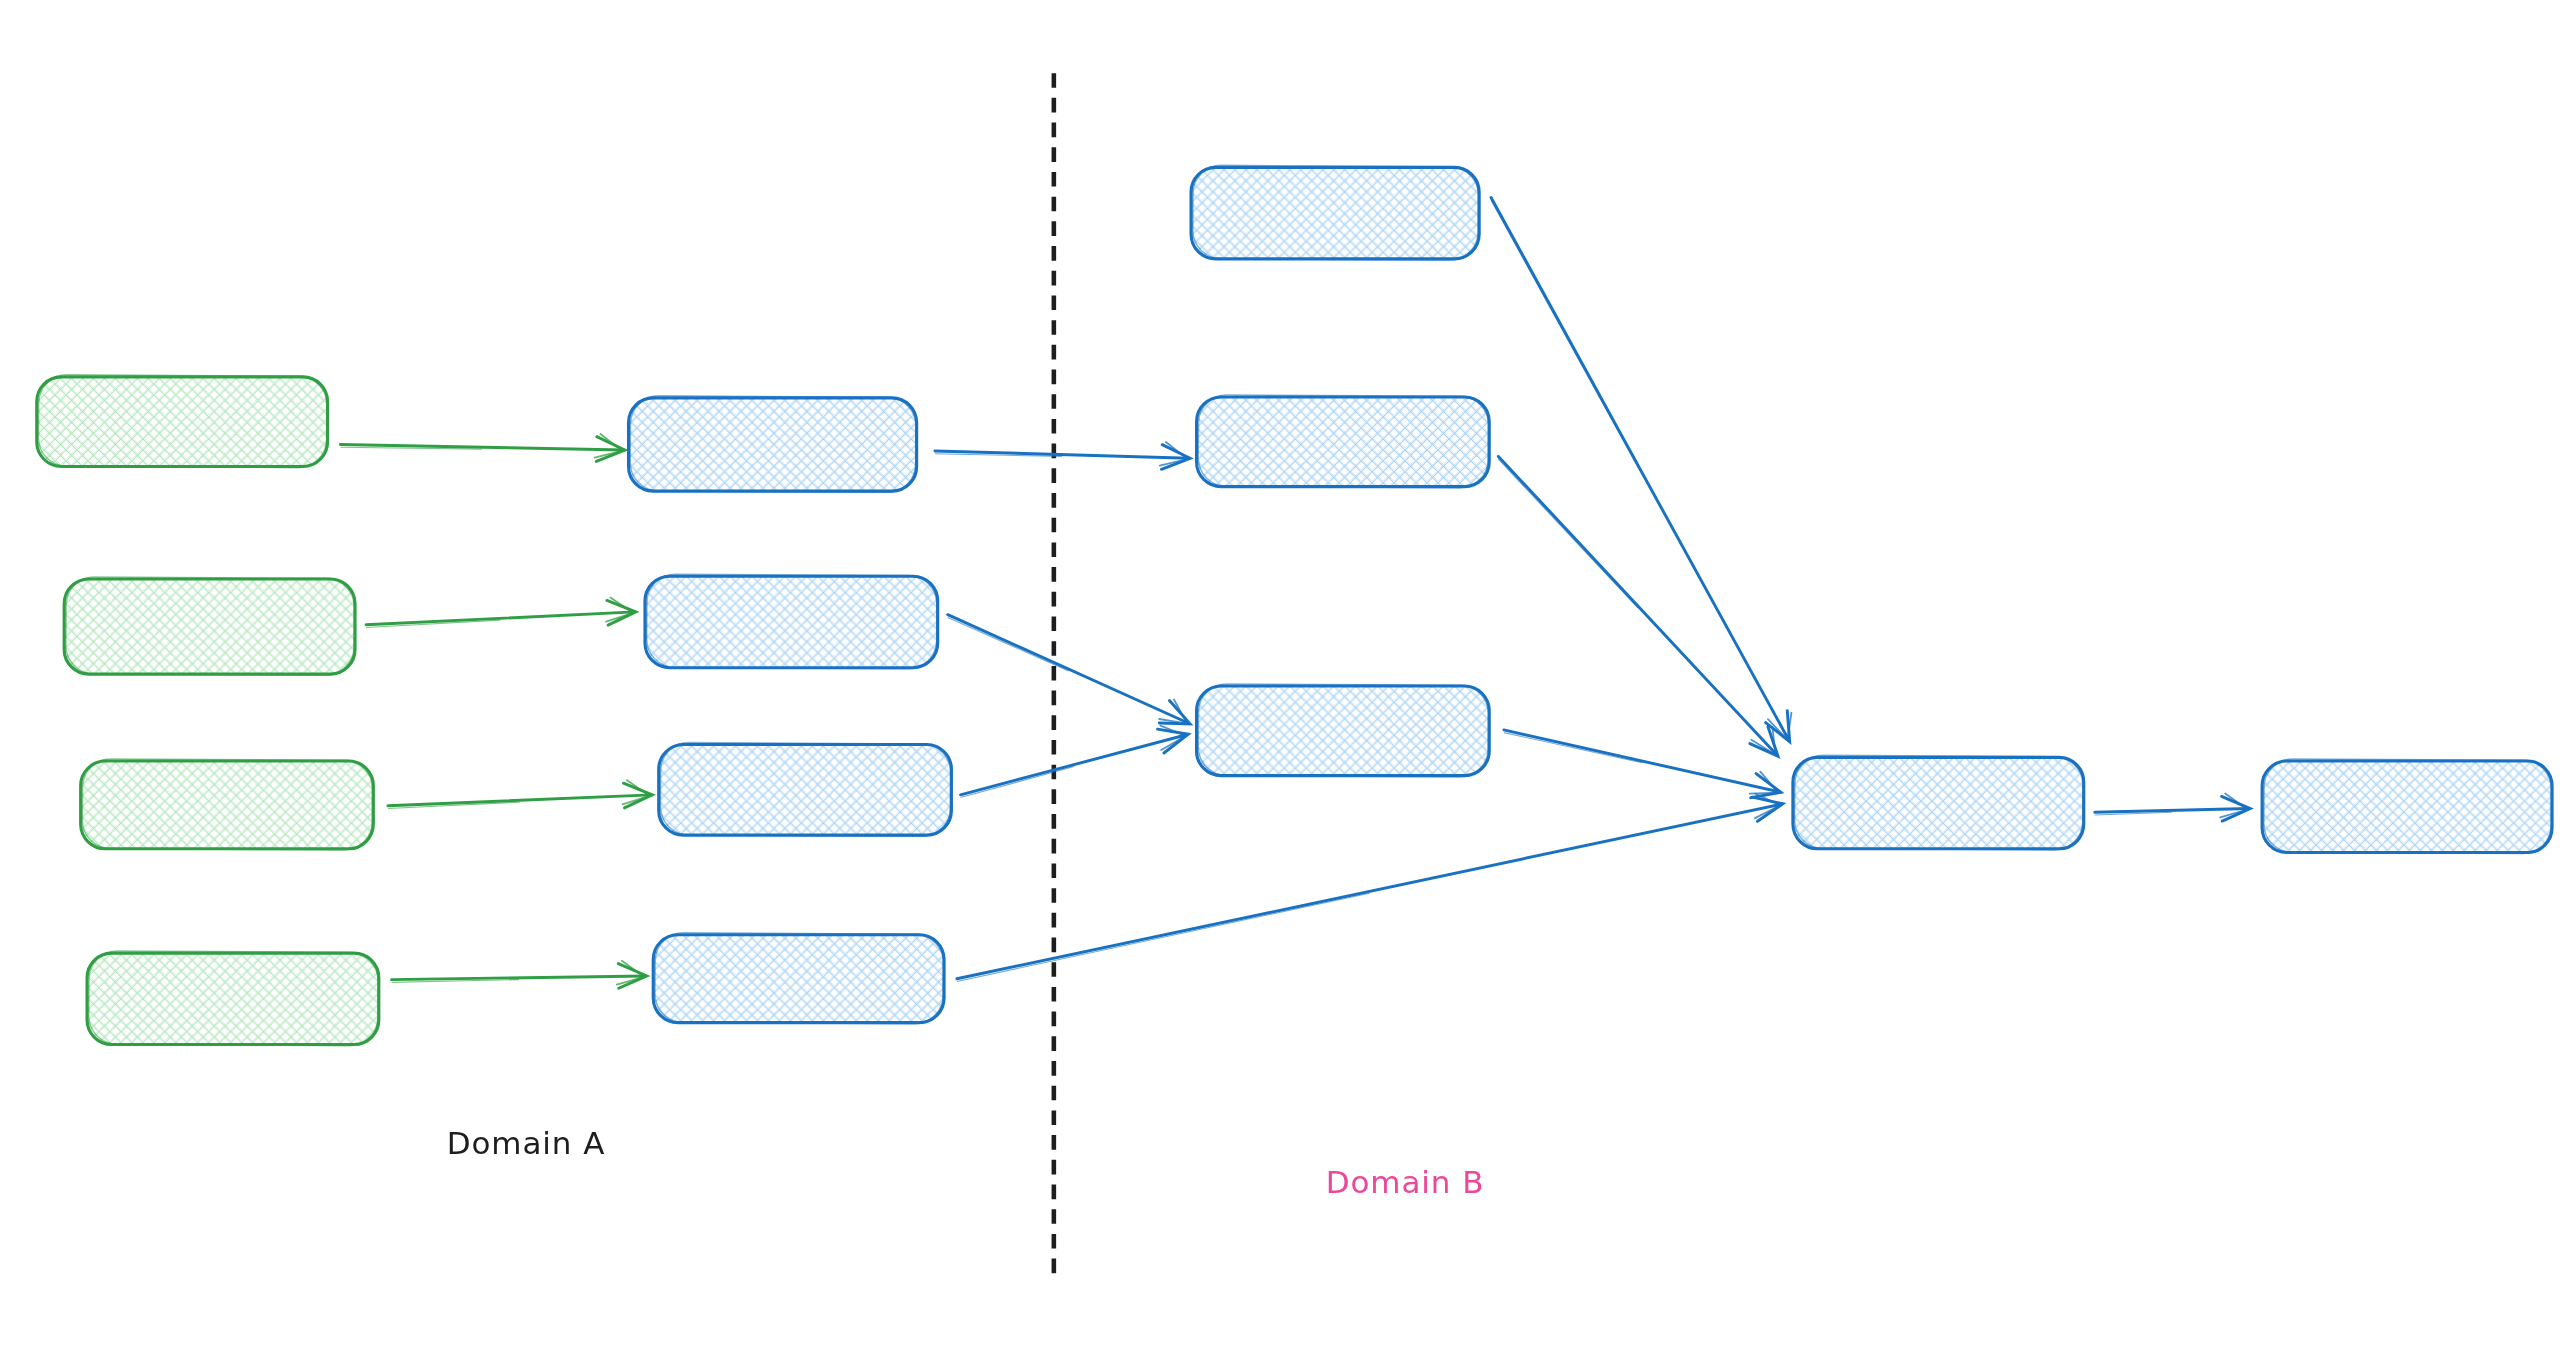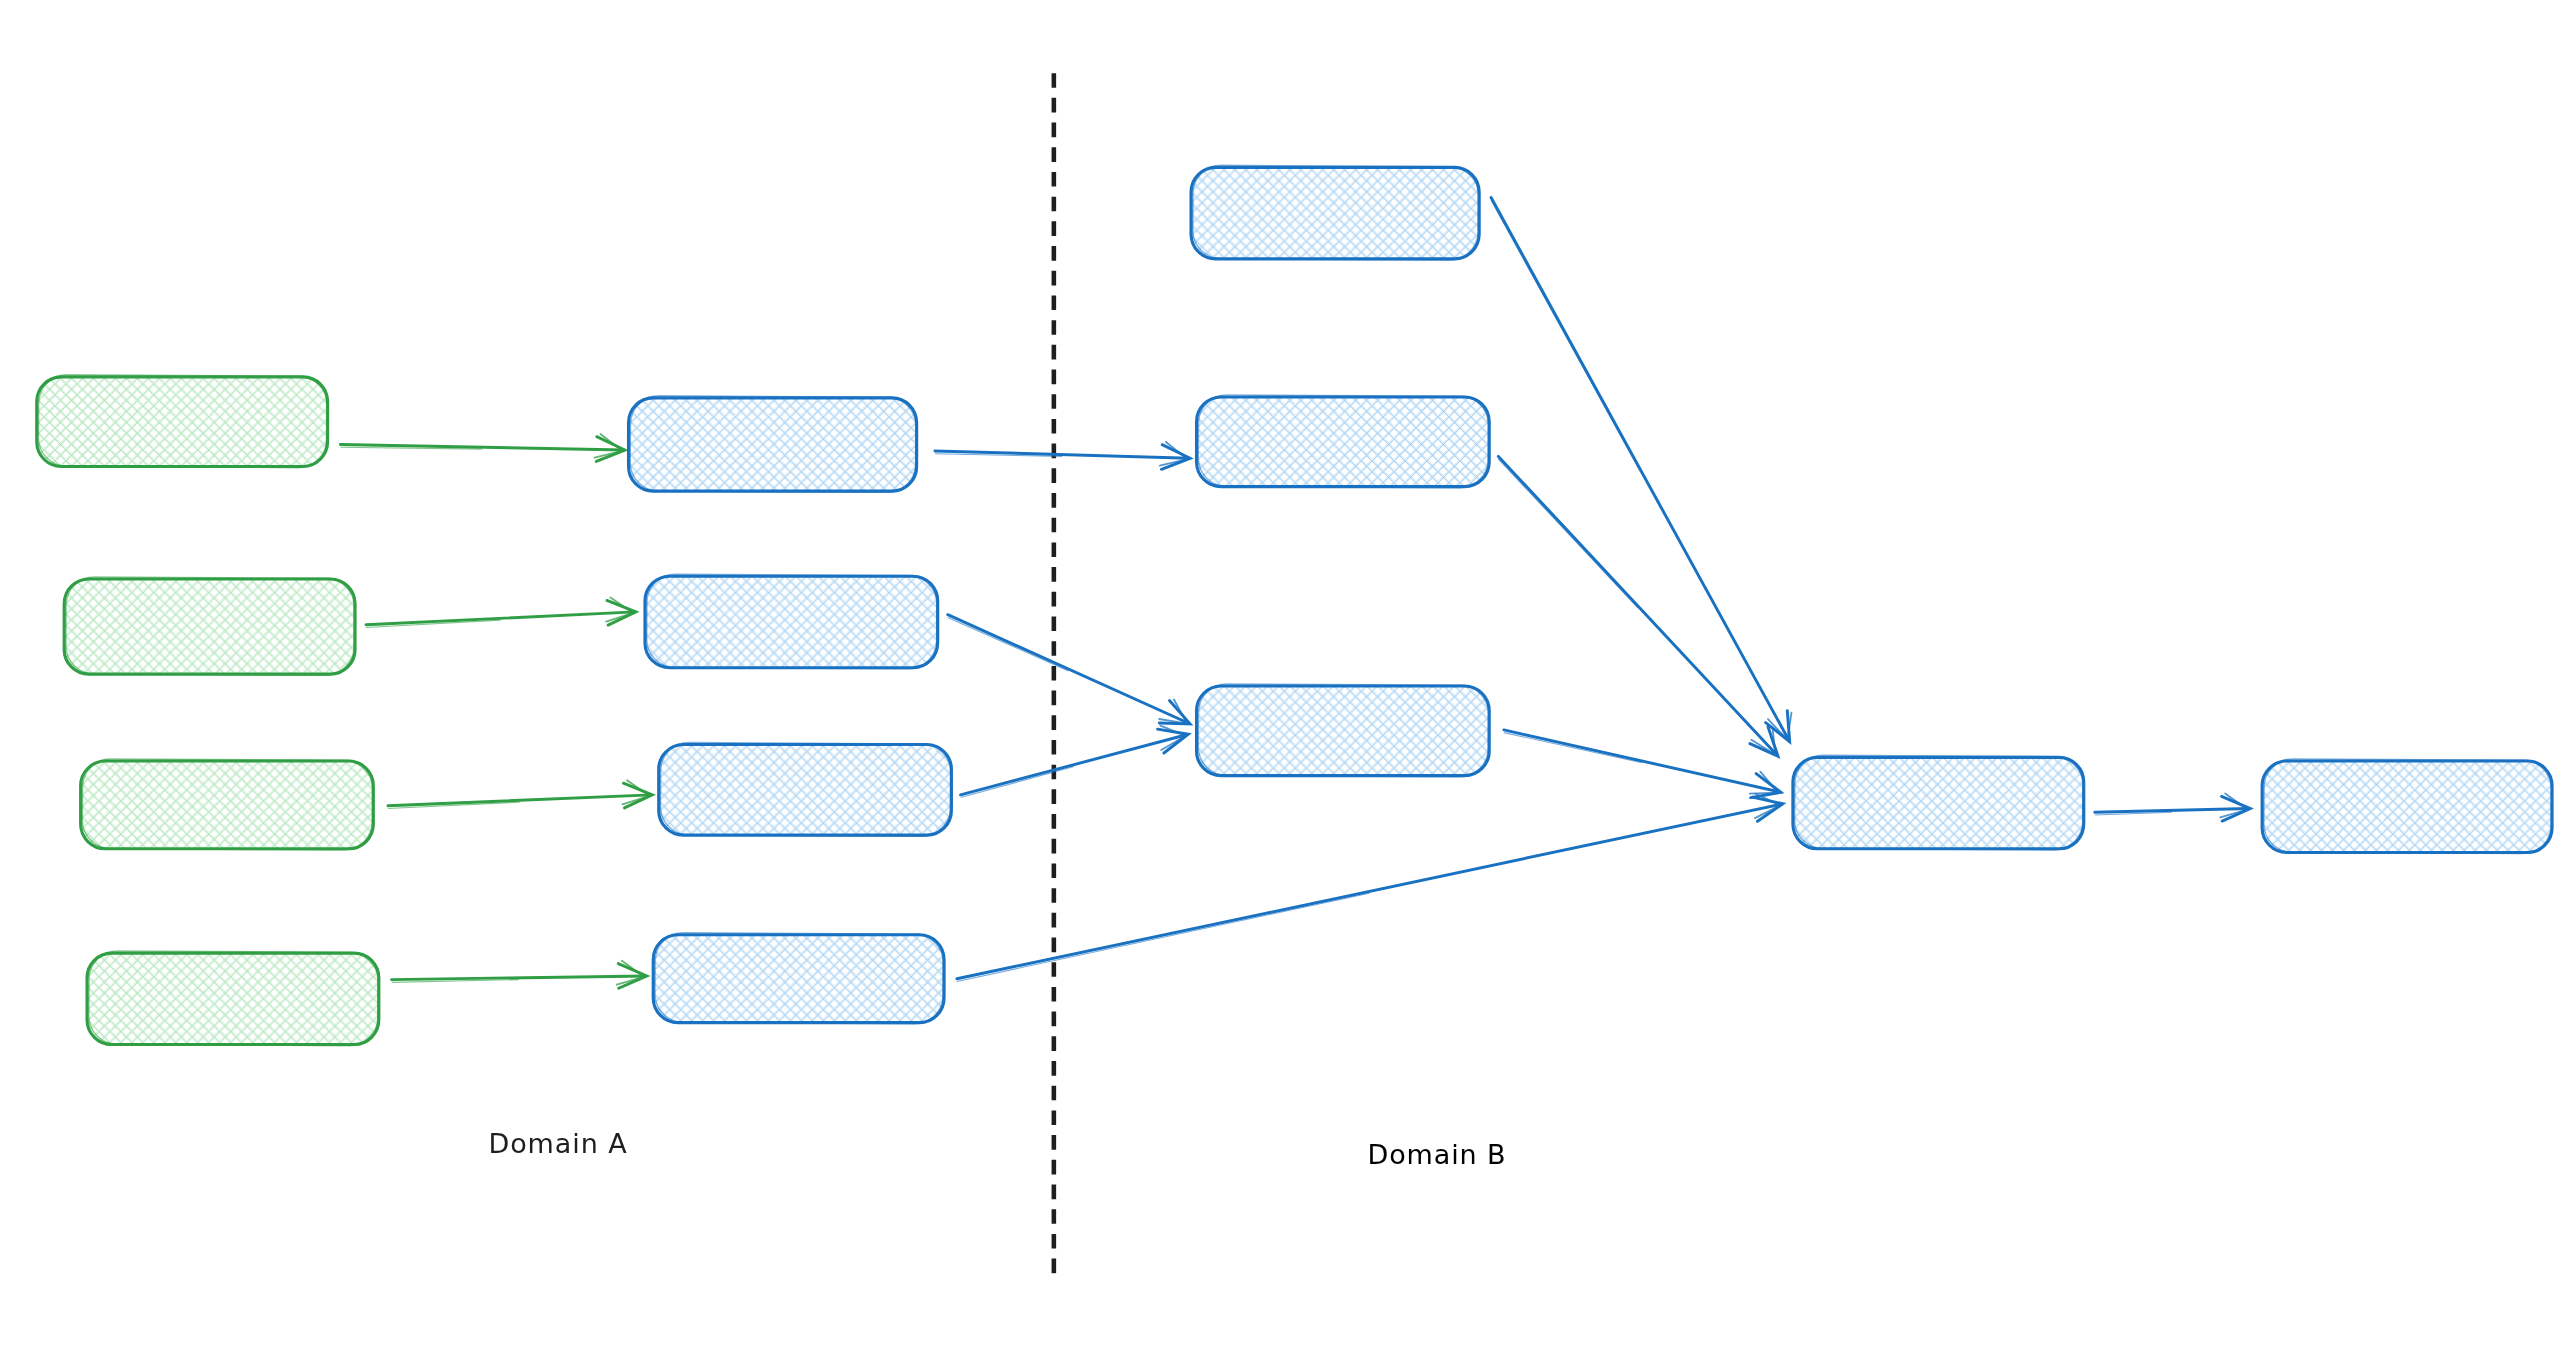--- a/index.html
+++ b/index.html
@@ -16,27 +16,26 @@
     overflow: hidden;
   }
   #diagram-svg {
     position: absolute;
     left: 0;
     top: 0;
   }
   .domain-label {
     position: absolute;
     transform: translate(-50%, -50%);
-    font-size: 27px;
+    font-size: 31px;
     font-weight: 500;
     letter-spacing: 0.9px;
     color: #1e1e1e;
     white-space: nowrap;
     font-family: "DejaVu Sans", cursive, sans-serif;
-    margin-left: 32px;
   }
 </style>
 </head>
 <body>
 
 <div id="stage">
   <svg id="diagram-svg" width="2576" height="1372" viewBox="0 0 2816 1500">
     <defs>
       <pattern id="hatch-green" width="12" height="12" patternUnits="userSpaceOnUse">
         <path d="M0 0 L12 12 M12 0 L0 12" stroke="#abe3b5" stroke-width="1.3" fill="none" opacity="0.9"></path>
@@ -134,15 +133,15 @@
           <rect x="1962" y="826.5" width="315" height="102" rx="31" fill="none" stroke="#1971c2" stroke-width="1.6" opacity="0.55" transform="rotate(0.35 2119 878)"></rect>
         </g>
         <g>
           <rect x="2473" y="832" width="317" height="100" rx="27" fill="url(#hatch-blue)" stroke="#1971c2" stroke-width="3.4"></rect>
           <rect x="2475" y="830.5" width="314" height="102" rx="31" fill="none" stroke="#1971c2" stroke-width="1.6" opacity="0.55" transform="rotate(0.35 2631.5 882)"></rect>
         </g>
       </g>
   </svg>
 
   <div class="domain-label" id="label-domain-a" style="left: 526px; top: 1143px; color: rgb(30, 30, 30);">Domain A</div>
-  <div class="domain-label" id="label-domain-b" style="left: 1405px; top: 1154px; color: #000000;">Domain B</div>
+  <div class="domain-label" id="label-domain-b" style="left: 1405px; top: 1182px; color: #ec4899;">Domain B</div>
 </div>
 
 
 </body></html>

